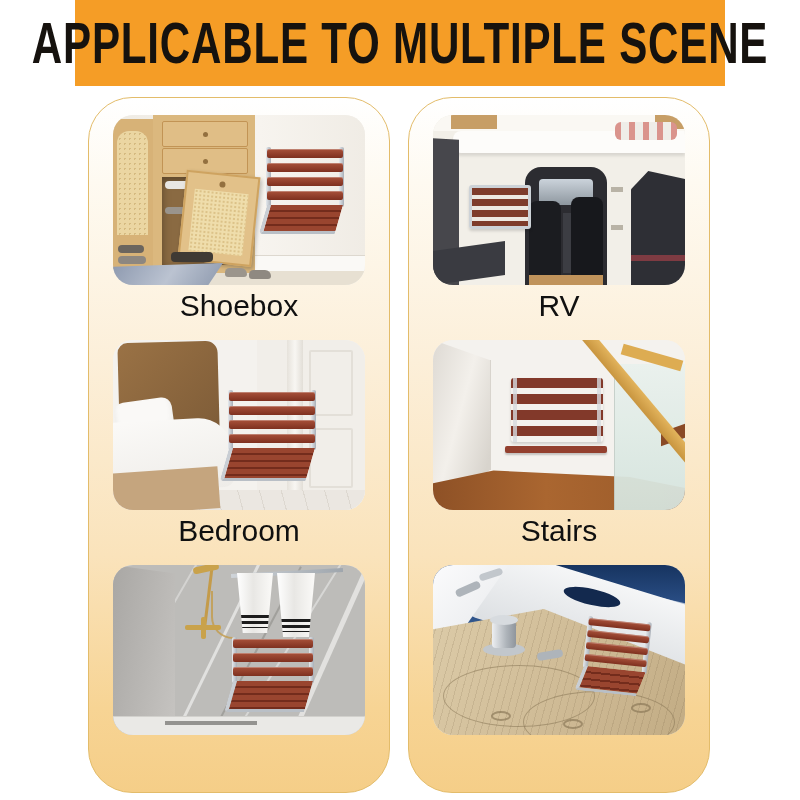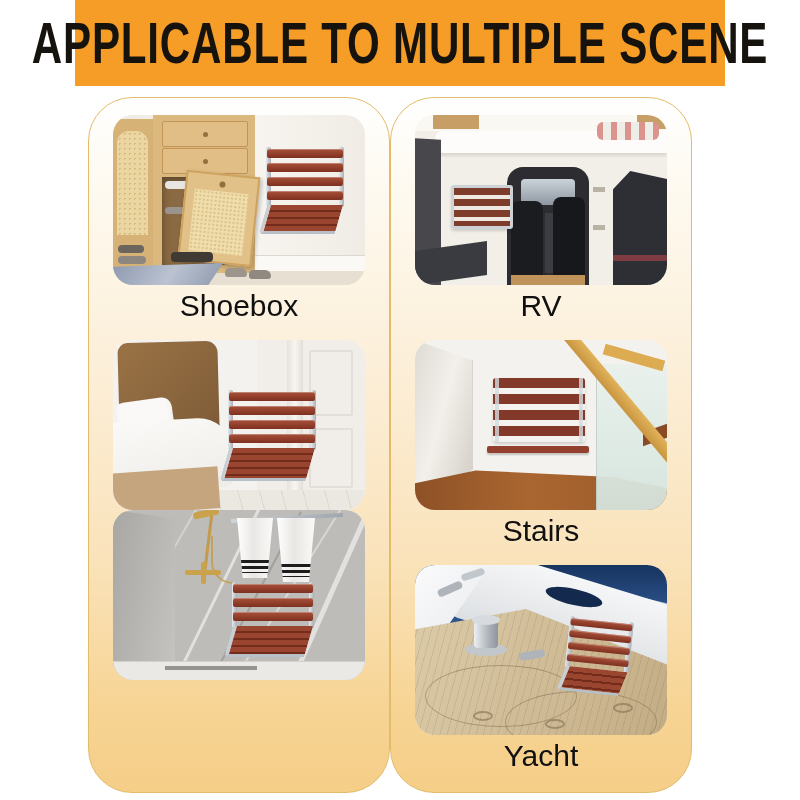--- a/index.html
+++ b/index.html
@@ -6,21 +6,21 @@
   .page{position:relative;width:800px;height:800px;background:#ffffff;overflow:hidden;
         font-family:"Liberation Sans",sans-serif;}
 
   
   .banner{position:absolute;left:75px;top:0;width:650px;height:86px;background:#F59D26;
           display:flex;align-items:center;justify-content:center;}
   .banner-title{font-size:54px;font-weight:bold;color:#16120E;white-space:nowrap;
                 transform:scale(.78,1.06);letter-spacing:1px;}
 
   
-  .columns{position:absolute;left:88px;top:97px;display:flex;gap:0;align-items:flex-end;}
+  .columns{position:absolute;left:88px;top:97px;display:flex;gap:18px;align-items:flex-end;}
   .card{width:302px;height:696px;border:1px solid #E3BC6A;border-radius:44px;
         box-sizing:border-box;padding:17px 24px 0;
         background:linear-gradient(180deg,#FFFFFF 0%,#FEFAF1 12%,#FCEFD9 38%,#FAE3BB 66%,#F7D494 88%,#F5CE88 100%);}
   .cell{margin:0 0 0 0;}
   .photo{position:relative;width:252px;height:170px;border-radius:20px;overflow:hidden;background:#F3F1ED;}
   .caption{height:32px;line-height:32px;margin:5px 0 18px;text-align:center;font-size:30px;color:#101010;}
 
   
   .seat-open{position:absolute;}
   .sb-back{position:relative;display:flex;flex-direction:column;gap:5px;}
@@ -260,20 +260,21 @@
           <div class="seat-open bd-seat">
             <div class="sb-back">
               <i class="slat"></i>
                 <i class="slat"></i>
                 <i class="slat"></i>
                 <i class="slat"></i>
             </div>
             <div class="sb-pan"></div>
           </div>
         </div>
+        <figcaption class="caption">Bedroom</figcaption>
       </figure>
 
       <figure class="cell">
         <div class="photo">
           <div class="abs ba-bg"></div>
           <div class="abs ba-vein4"></div>
           <div class="abs ba-leftwall"></div>
           <div class="abs ba-vein1"></div>
           <div class="abs ba-vein2"></div>
           <div class="abs ba-vein3"></div>
@@ -369,18 +370,17 @@
           <div class="seat-open yt-seat">
             <div class="sb-back">
               <i class="slat"></i>
                 <i class="slat"></i>
                 <i class="slat"></i>
                 <i class="slat"></i>
             </div>
             <div class="sb-pan"></div>
           </div>
         </div>
-        <figcaption class="caption">Yacht</figcaption>
       </figure>
 
     </section>
   </div>
 </div>
 
 </body></html>

